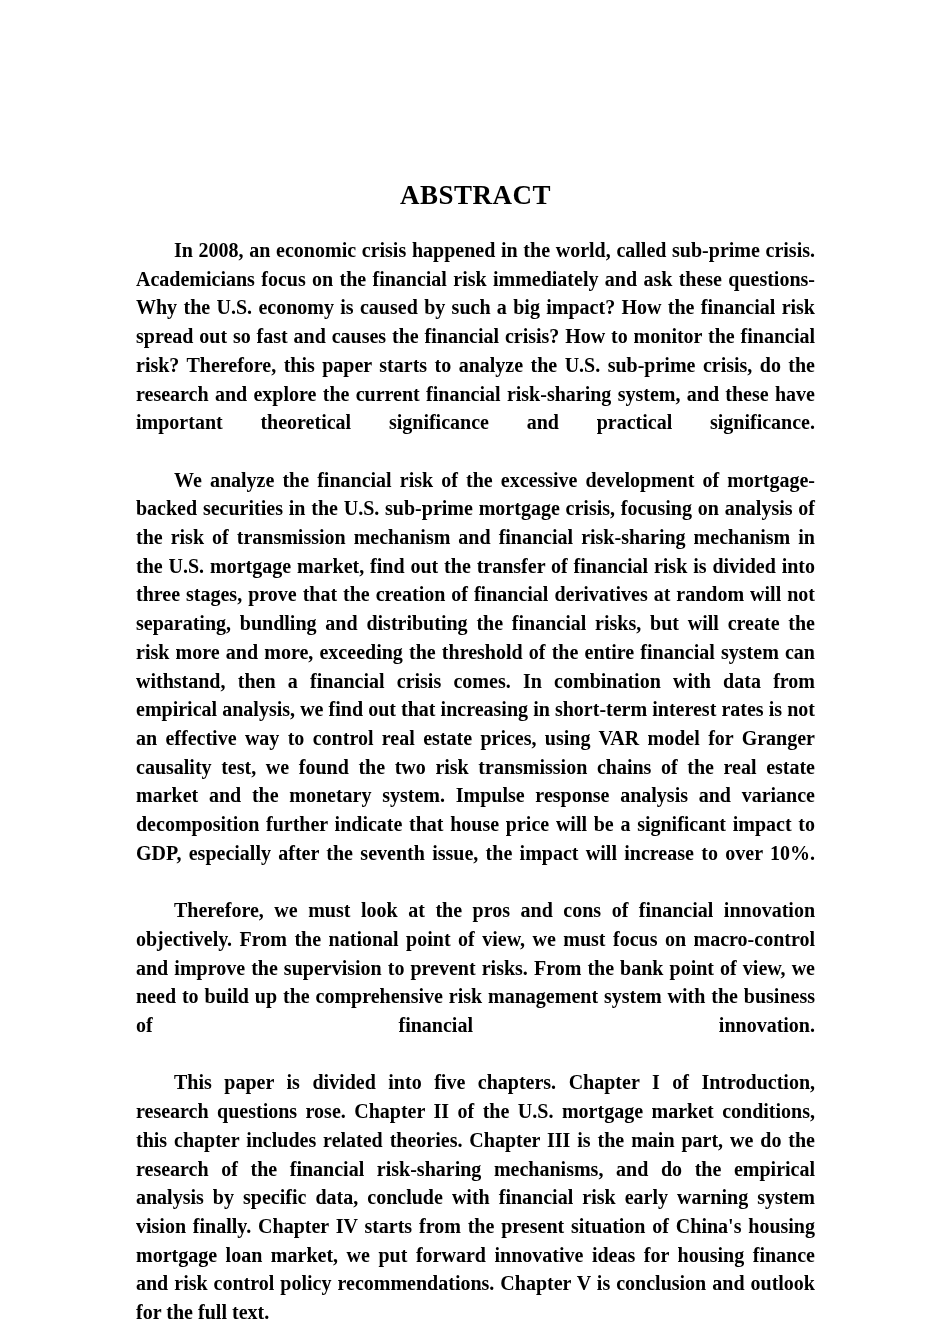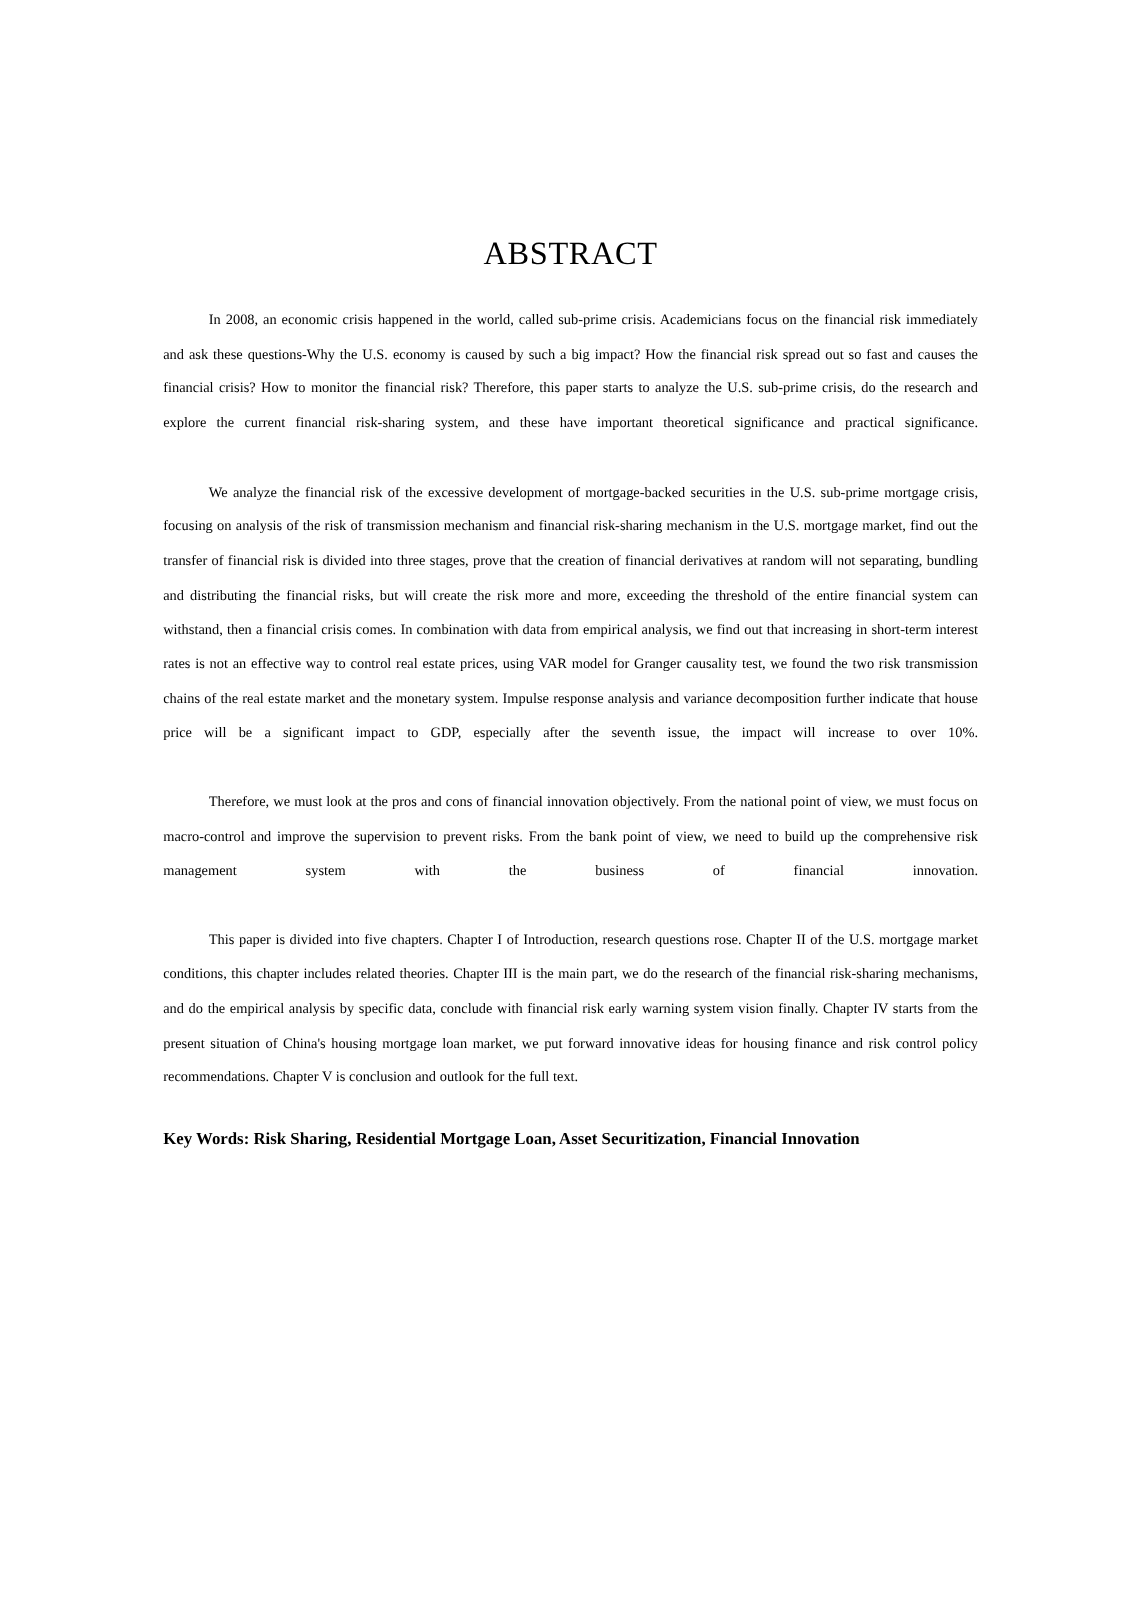--- a/index.html
+++ b/index.html
@@ -23,41 +23,42 @@
   
   .content {
     position: absolute;
     left: 136px;
     top: 0;
     width: 679px;
   }
 
   .doc-title {
     font-size: 27px;
-    font-weight: 400;
+    font-weight: 700;
     text-align: center;
     letter-spacing: 0.5px;
     line-height: 1;
-    margin: 16px;
+    margin: 0;
     padding-top: 182px;
   }
 
   .body-block {
     margin-top: 27px;
   }
 
   .para {
     margin: 0;
-    font-size: 12px;
+    font-size: 20px;
     line-height: 28.7px;
     text-align: justify;
     text-justify: inter-word;
     text-indent: 38px;
     hyphens: none;
     word-spacing: 0.1px;
+    font-weight: bold;
   }
 
   
   .para:after {
     content: "";
     display: inline-block;
     width: 100%;
   }
   .para.last-ragged:after {
     content: none;

